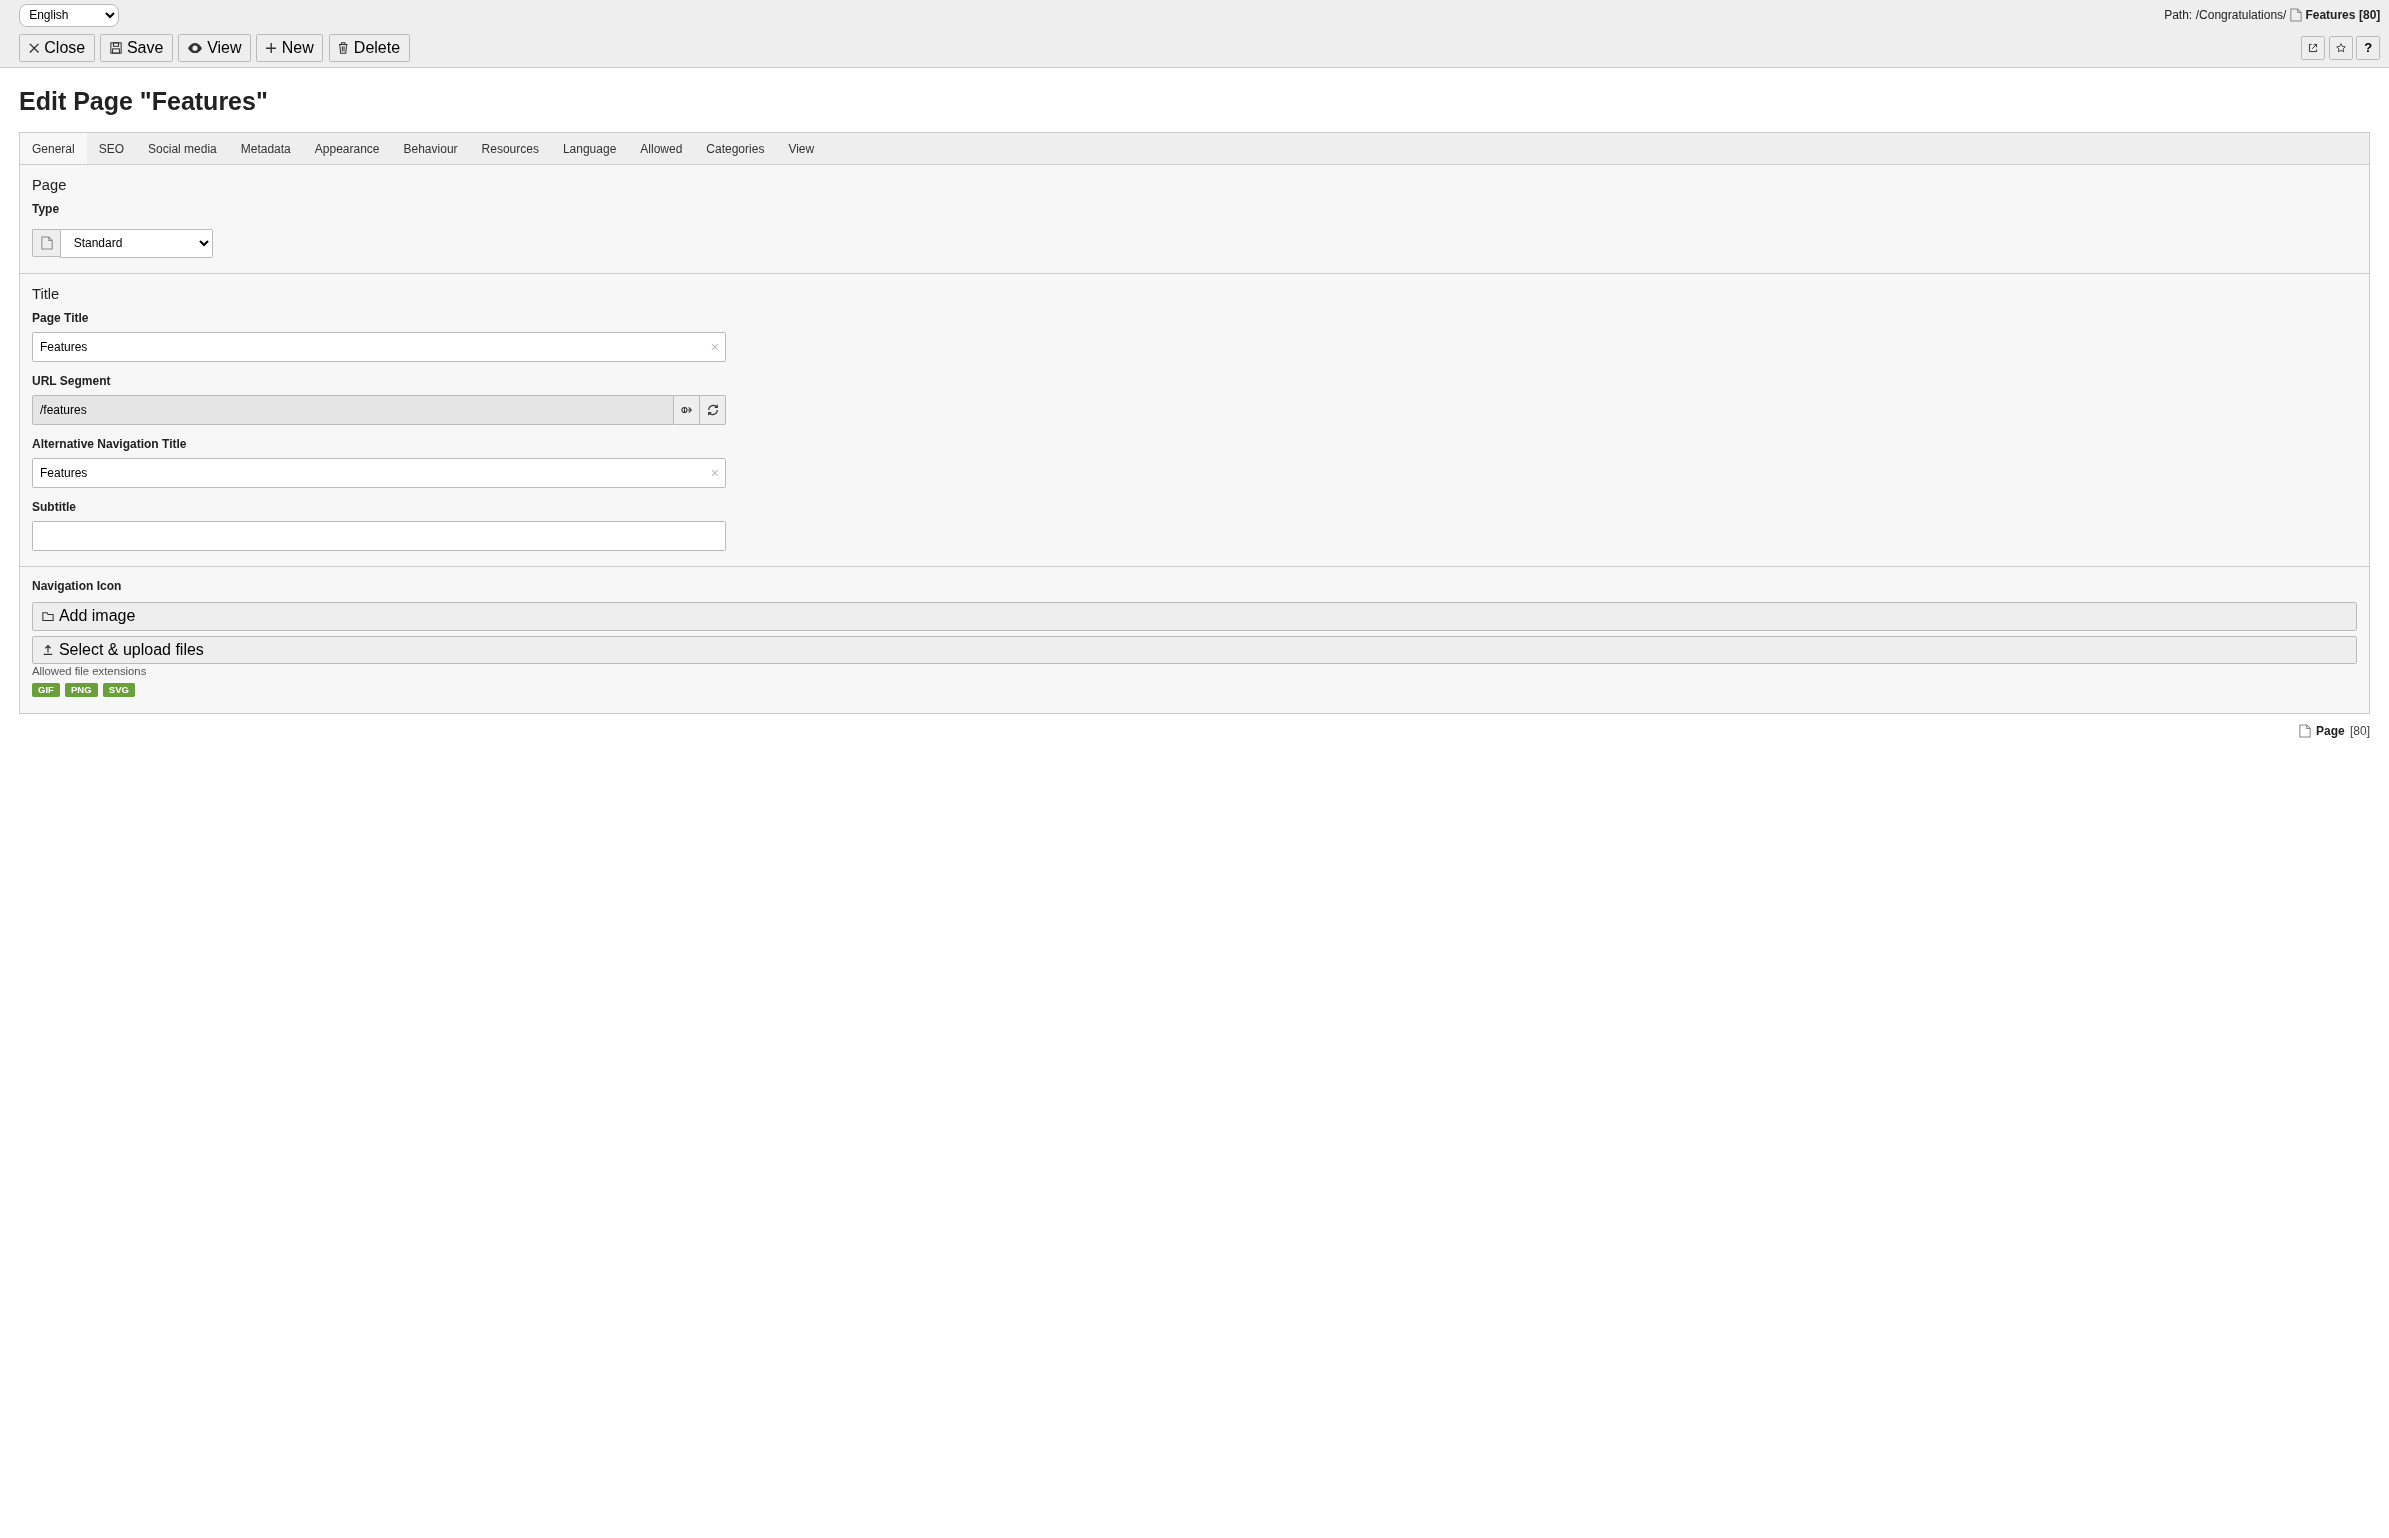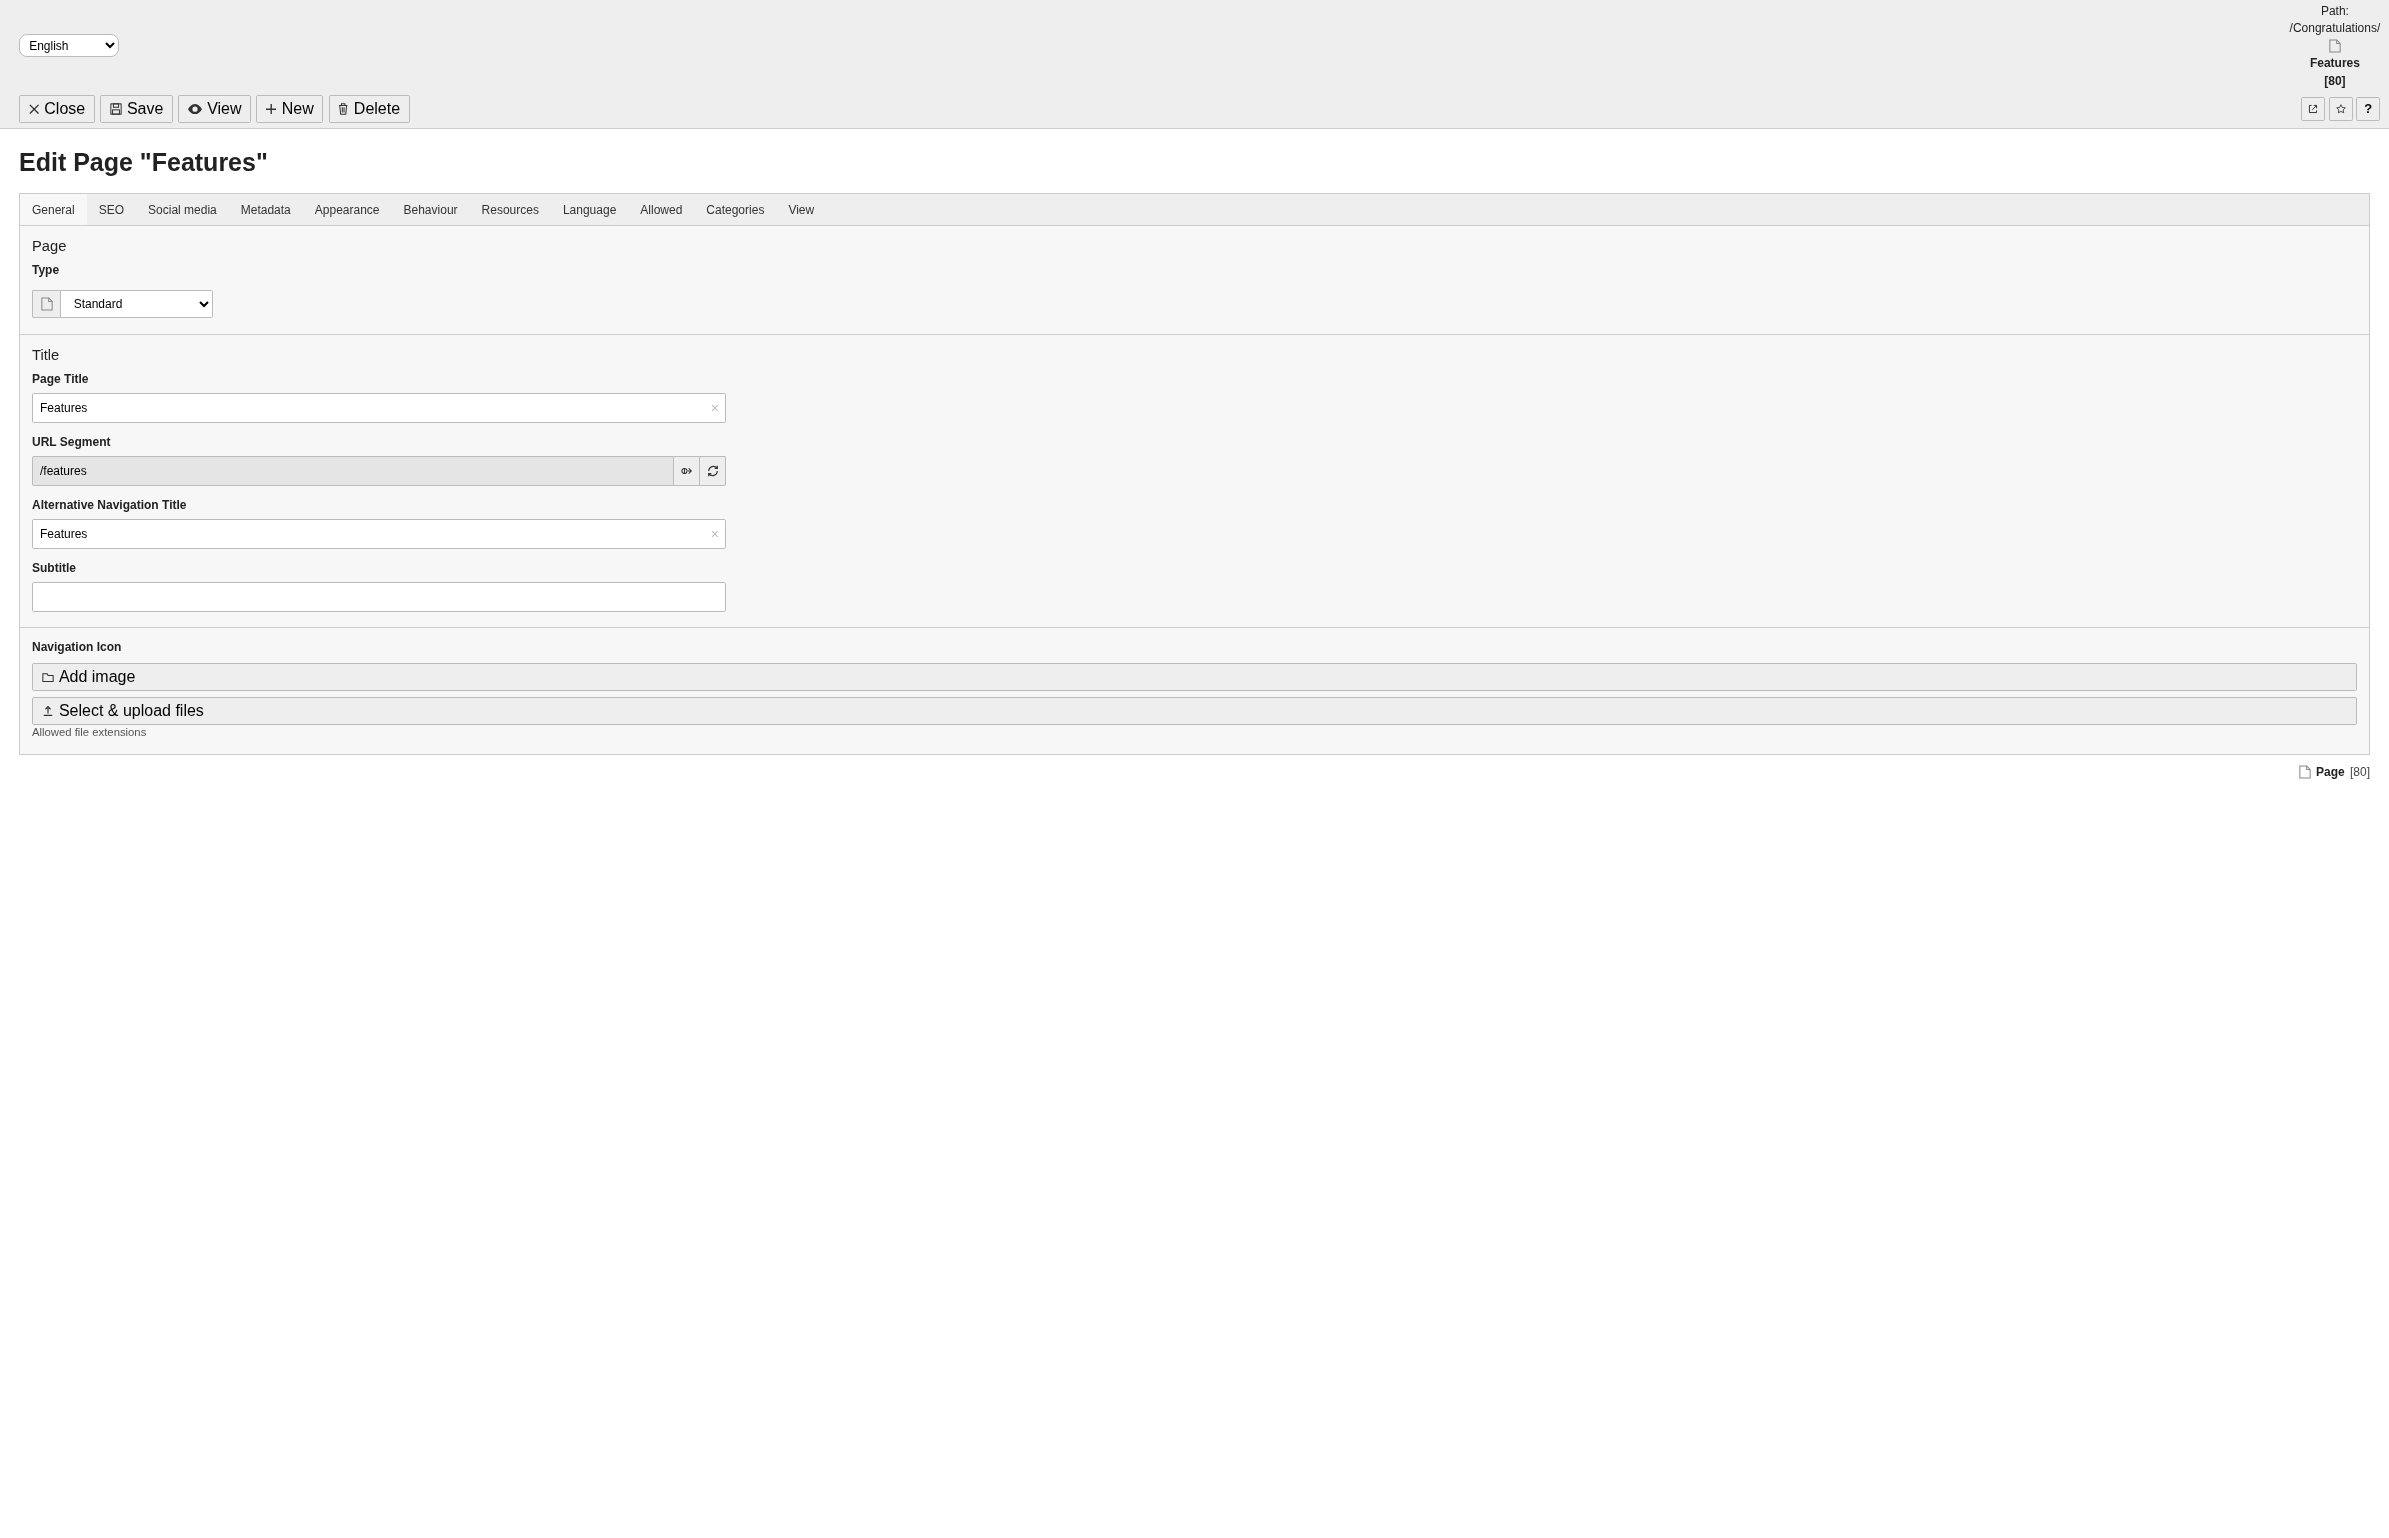--- a/index.html
+++ b/index.html
@@ -22,21 +22,21 @@
     padding-bottom: 3.5px;
   }
   .lang-select {
     font-size: 12px;
     padding: 2.6px 5.2px;
     border: 0.9px solid #bbb;
     border-radius: 8px;
     background: #fff;
     min-width: 100px;
   }
-  .pathbar { font-size: 12px; display: flex; align-items: center; gap: 3.5px; flex-direction: column;}
+  .pathbar { font-size: 12px; display: flex; align-items: center; gap: 3.5px;}
   .pathbar-strong { font-weight: bold; }
   .topbar-row2 {
     display: flex;
     justify-content: space-between;
     align-items: center;
     margin-top: 3.5px;
   }
   .btnbar { display: flex; gap: 5.2px; }
   .btn {
     display: inline-flex;
@@ -304,20 +304,25 @@
         <button class="btn">
           <span>
             <svg width="12" height="12" viewBox="0 0 14 14" fill="none" stroke="#333" stroke-width="1.4">
                 <path d="M7 10V2M4 5l3-3 3 3M2 12h10"></path>
               </svg>
           </span>
           <span>Select &amp; upload files</span>
         </button>
       </div>
       <div class="allowed">Allowed file extensions</div>
+      <div class="badge-row">
+        <span class="badge">GIF</span>
+        <span class="badge">PNG</span>
+        <span class="badge">SVG</span>
+      </div>
     </div>
 
   </div>
 </div>
 
 <div class="footer">
   <span>
     <svg width="12" height="14" viewBox="0 0 14 16" fill="none" stroke="#888" stroke-width="1.2">
       <path d="M1 1h8l4 4v10H1z"></path>
         <path d="M9 1v4h4"></path>

